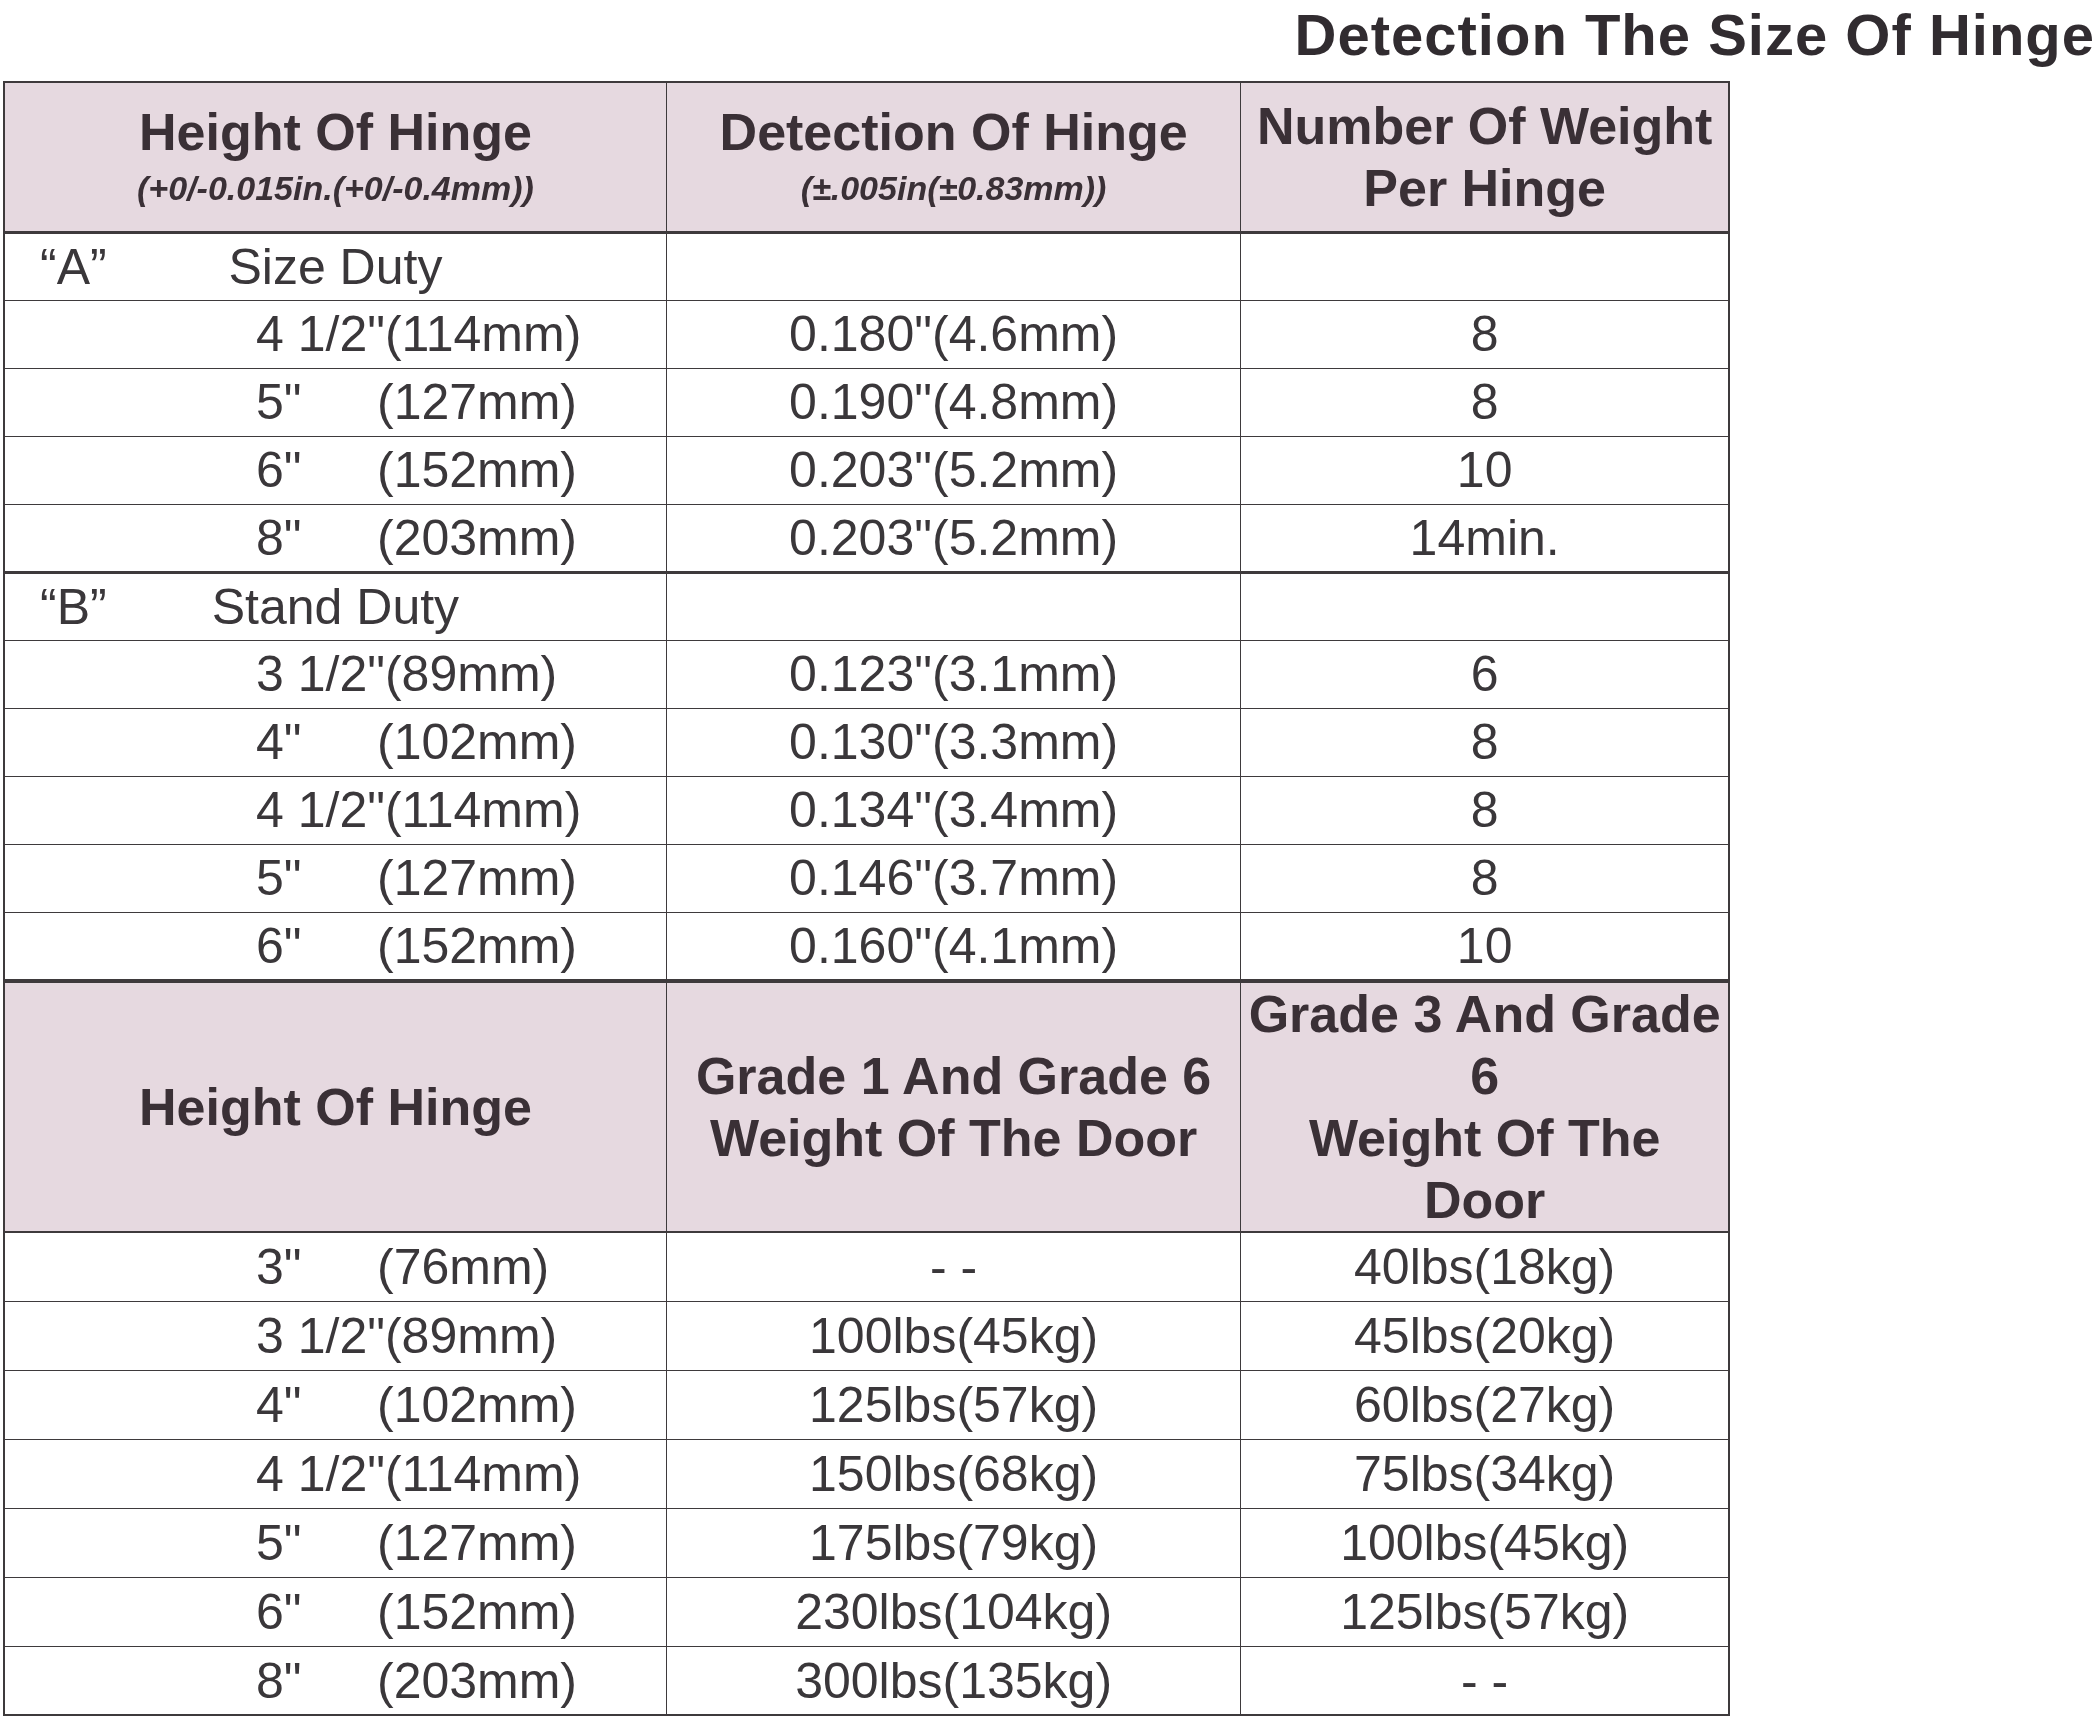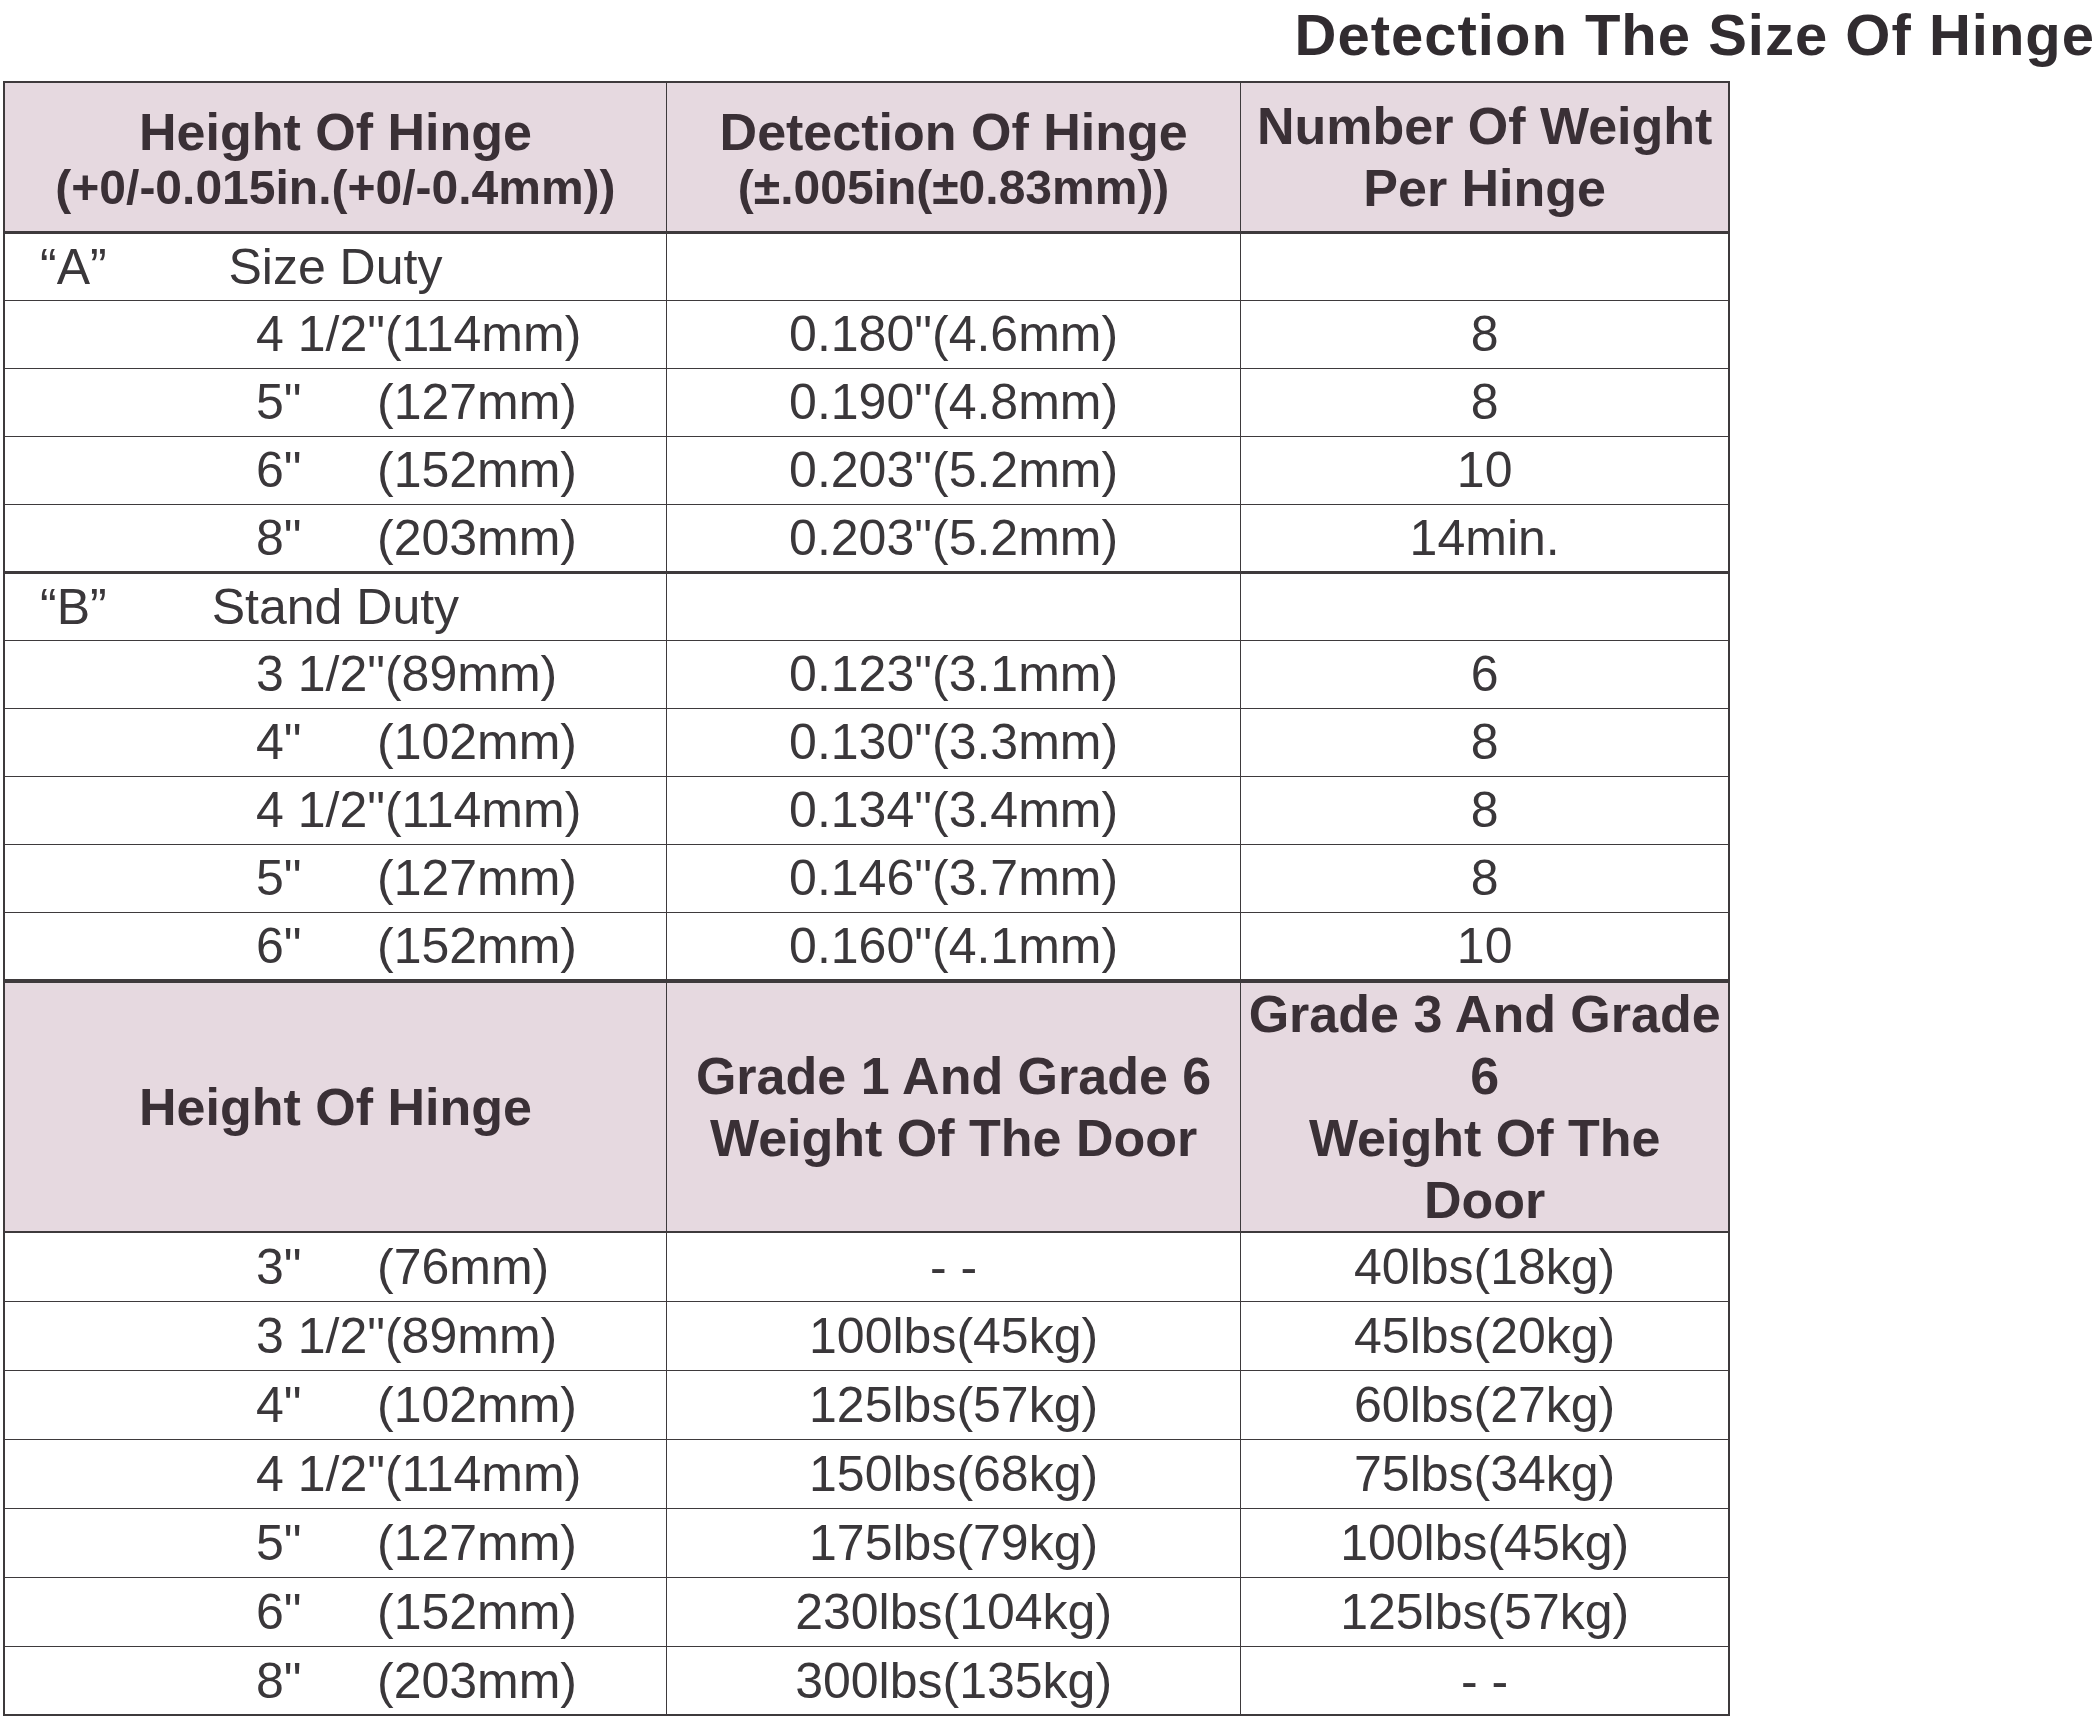--- a/index.html
+++ b/index.html
@@ -24,21 +24,21 @@
   thead th{
     background:#e6d9e0;color:#3a3036;font-weight:700;
     border-bottom:2.9px solid #3e3a3c;text-align:center;padding:0;
   }
   .t1 thead tr{height:150px;}
   .t2 thead tr{height:135px;}
   .t1 tbody tr{height:68px;}
   .t2 tbody tr{height:69px;}
   .hline1{font-size:52px;line-height:62px;}
   .hline2{font-size:52px;line-height:62px;}
-  th.has-sub .hline2{font-size:48px;line-height:50px;}
+  th.has-sub .hline2{font-size:34px;line-height:50px;font-style:italic;}
   .hline2:empty{display:none;}
   td{font-size:50px;color:#3a373a;padding:0;}
   td.size-cell{text-align:left;padding-left:251px;white-space:nowrap;}
   td.size-cell .in{display:inline-block;min-width:121px;}
   td.num-cell{text-align:center;}
   td.group-cell{position:relative;text-align:center;}
   td.group-cell .letter{position:absolute;left:35px;top:50%;transform:translateY(-50%);}
   .group-row td{border-top:3.9px solid #3e3a3c;}
 </style>
 </head>

